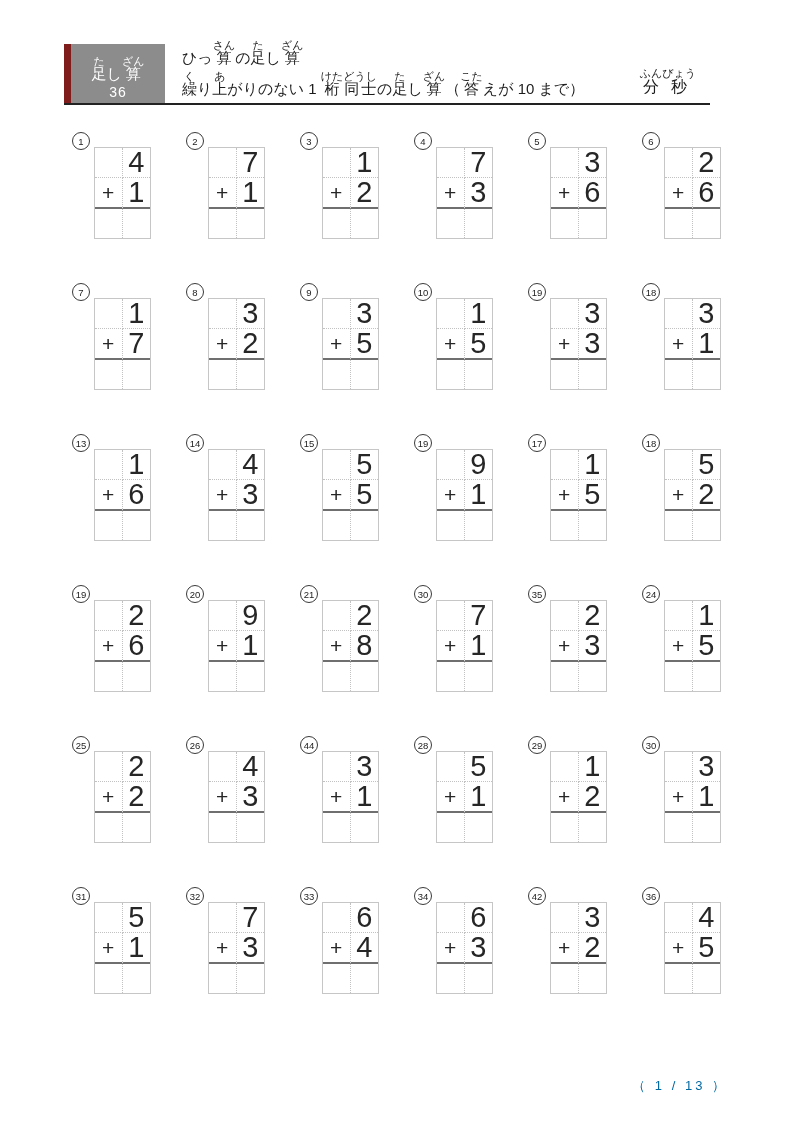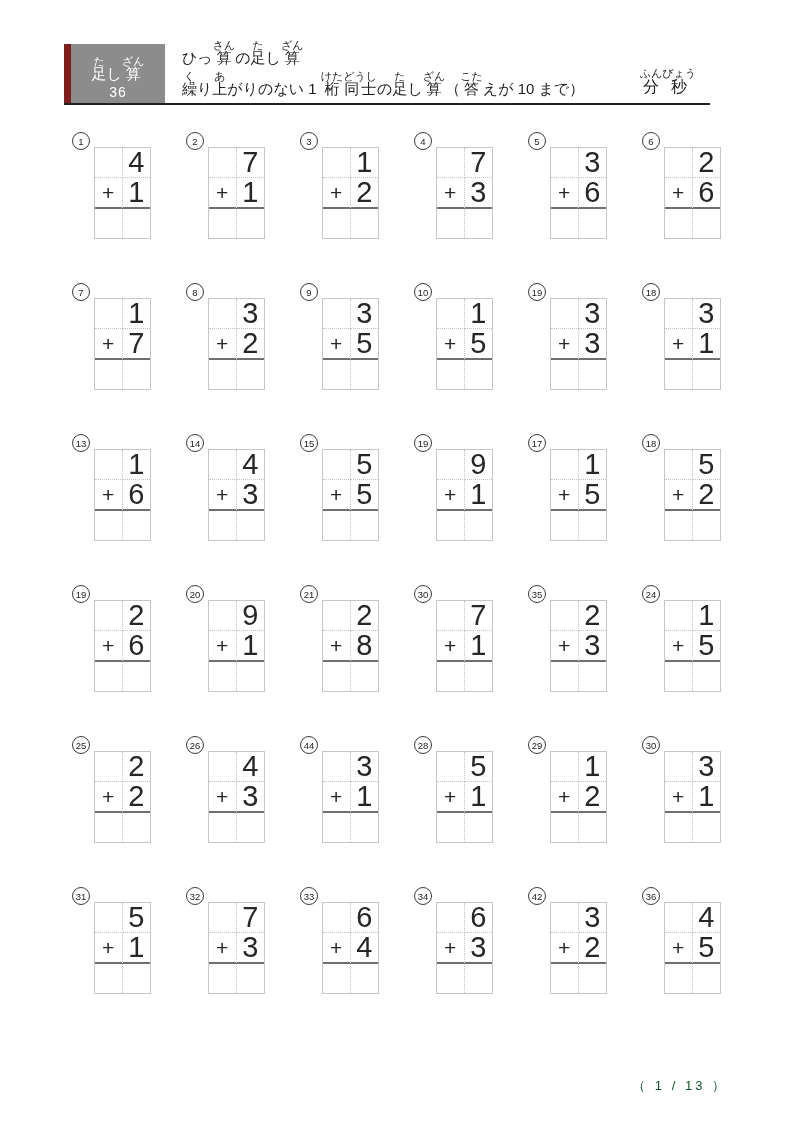--- a/index.html
+++ b/index.html
@@ -58,21 +58,21 @@
   .bc { display:flex; align-items:center; justify-content:center; overflow:visible; }
   .vline { border-right:1px dotted #c2c2c2; }
   .hdot  { border-bottom:1px dotted #c2c2c2; }
   .sum   { border-bottom:2px solid #6f6f6f; }
   .digit { font-size:29px; color:#262626; line-height:1; }
   .plus  { font-size:21px; color:#262626; line-height:1; }
 
   
   .page-indicator {
     position:absolute; right:66px; bottom:28px;
-    font-size:13px; letter-spacing:3px; color:#14532d; white-space:nowrap;
+    font-size:13px; letter-spacing:3px; color:#0369a1; white-space:nowrap;
   }
 </style>
 </head>
 <body>
 
 <div class="page">
 
   <div class="header">
     <div class="tab">
       <div class="tab-title"><ruby>足<rt>た</rt></ruby><ruby>し<rt></rt></ruby><ruby>算<rt>ざん</rt></ruby></div>

